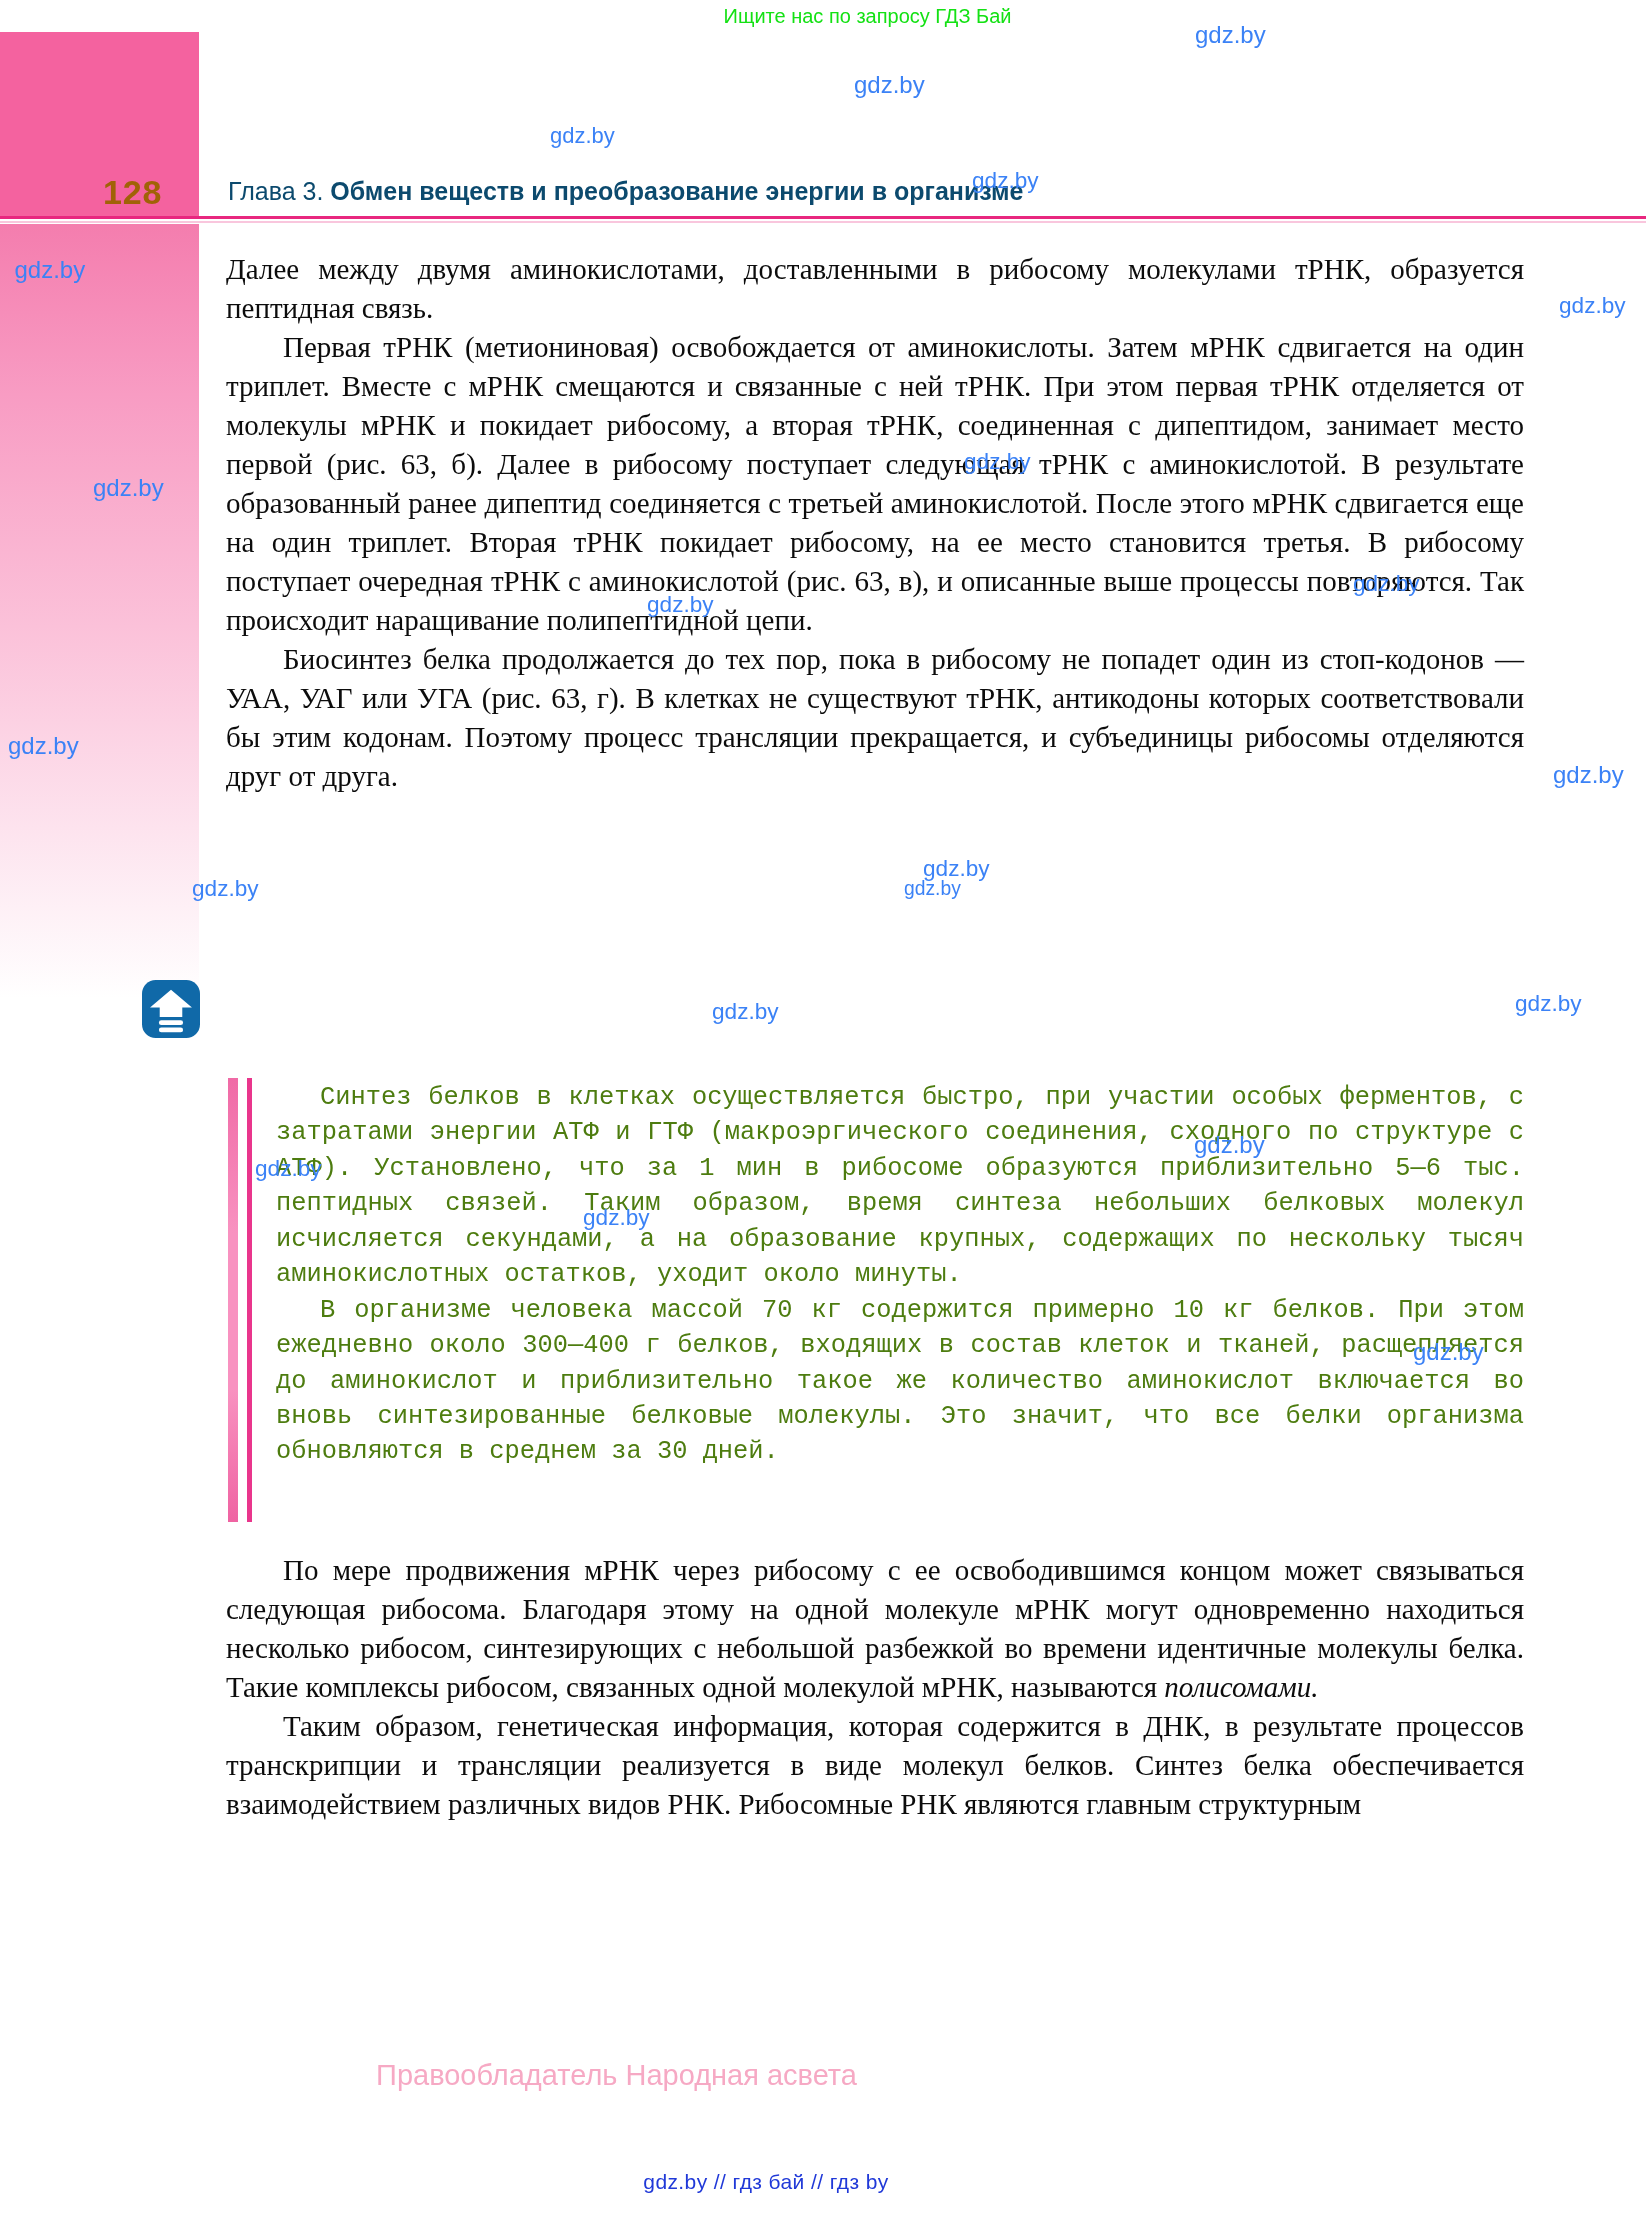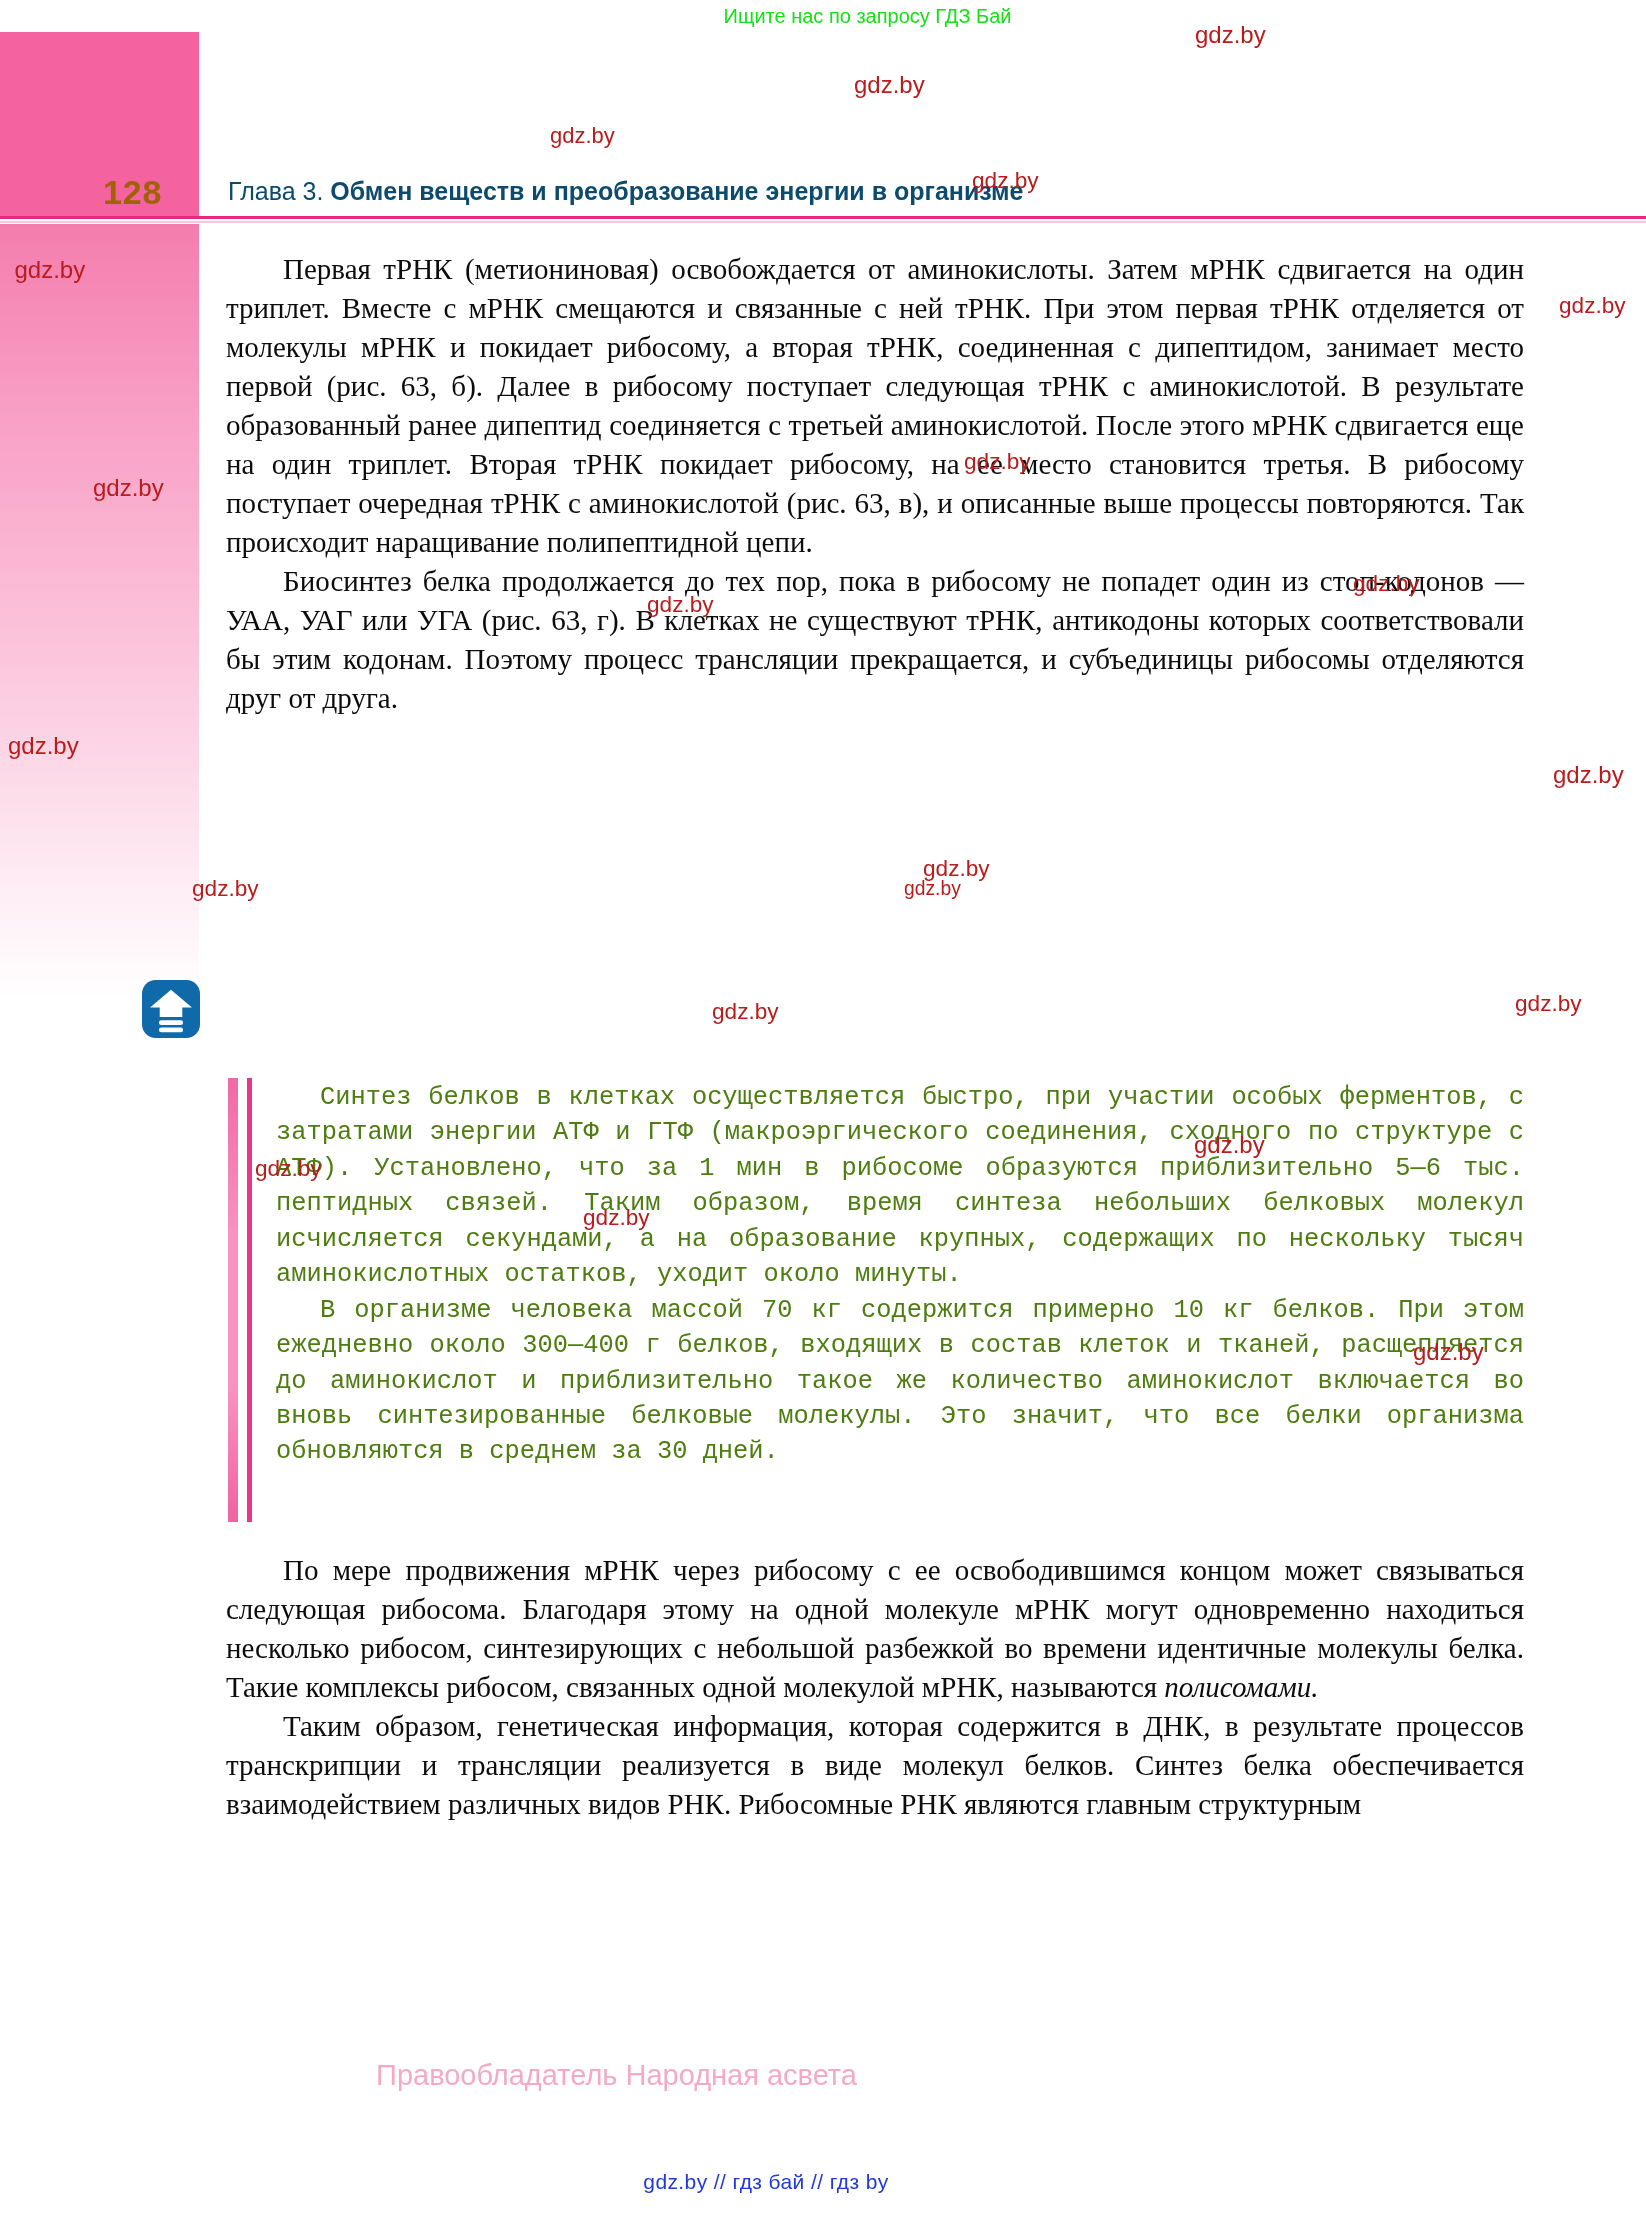--- a/index.html
+++ b/index.html
@@ -138,21 +138,21 @@
     left: 142px;
     top: 980px;
     width: 58px;
     height: 58px;
   }
 
   
   .wm {
     position: absolute;
     font-family: "Liberation Sans", sans-serif;
-    color: #b91c1c;
+    color: #3b82f6;
     white-space: nowrap;
     pointer-events: none;
   }
   #wm-top-green {
     position: absolute;
     left: 0; top: 4.8px;
     width: 1647px;
     text-align: center;
     font-family: "Liberation Sans", sans-serif;
     font-size: 20px;
@@ -191,20 +191,21 @@
 <div id="header-rule"></div>
 <div id="header-rule-thin"></div>
 
 <div id="page-number">128</div>
 <div id="running-head">
   <span class="chapter-num">Глава 3.</span>
   <span class="chapter-title">Обмен веществ и преобразование энергии в организме</span>
 </div>
 
 <div class="body-col" id="para-block-1">
+  <p class="no-indent">Далее между двумя аминокислотами, доставленными в рибосому молекулами тРНК, образуется пептидная связь.</p>
   <p>Первая тРНК (метиониновая) освобождается от аминокислоты. Затем мРНК сдвигается на один триплет. Вместе с мРНК смещаются и связанные с ней тРНК. При этом первая тРНК отделяется от молекулы мРНК и покидает рибосому, а вторая тРНК, соединенная с дипептидом, занимает место первой (рис. 63, б). Далее в рибосому поступает следующая тРНК с аминокислотой. В результате образованный ранее дипептид соединяется с третьей аминокислотой. После этого мРНК сдвигается еще на один триплет. Вторая тРНК покидает рибосому, на ее место становится третья. В рибосому поступает очередная тРНК с аминокислотой (рис. 63, в), и описанные выше процессы повторяются. Так происходит наращивание полипептидной цепи.</p>
   <p>Биосинтез белка продолжается до тех пор, пока в рибосому не попадет один из стоп-кодонов — УАА, УАГ или УГА (рис. 63, г). В клетках не существуют тРНК, антикодоны которых соответствовали бы этим кодонам. Поэтому процесс трансляции прекращается, и субъединицы рибосомы отделяются друг от друга.</p>
 </div>
 
 <div id="upload-icon">
   <svg viewBox="0 0 72 72" width="58" height="58" aria-hidden="true">
     <rect x="0" y="0" width="72" height="72" rx="17" ry="17" fill="#1069a8"></rect>
     <path d="M36 12 L62 34 L50 34 L50 46 L22 46 L22 34 L10 34 Z" fill="#ffffff"></path>
     <rect x="21" y="50" width="30" height="6" rx="3" fill="#ffffff"></rect>
     <rect x="21" y="59" width="30" height="6" rx="3" fill="#ffffff"></rect>

